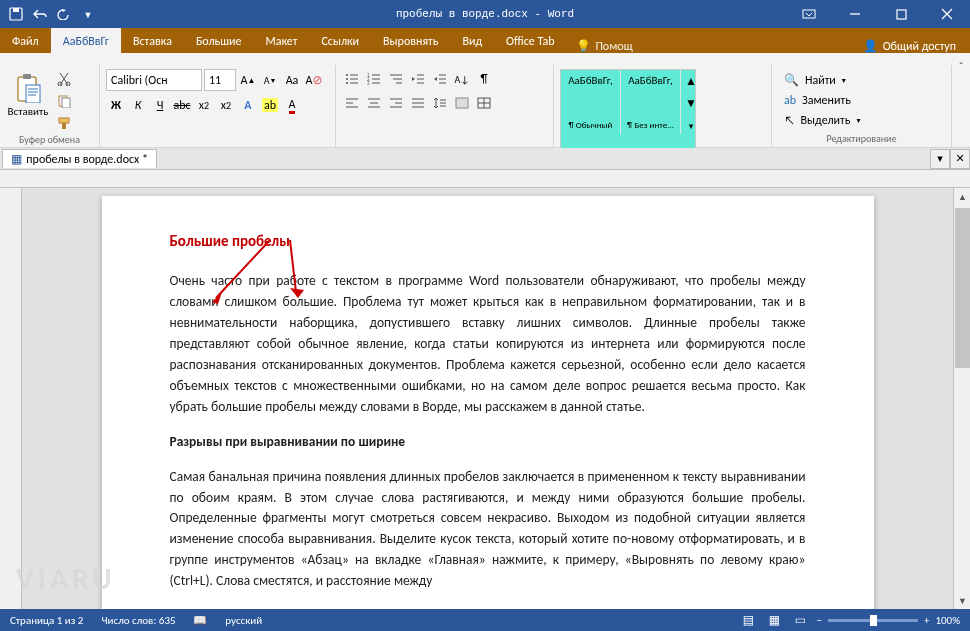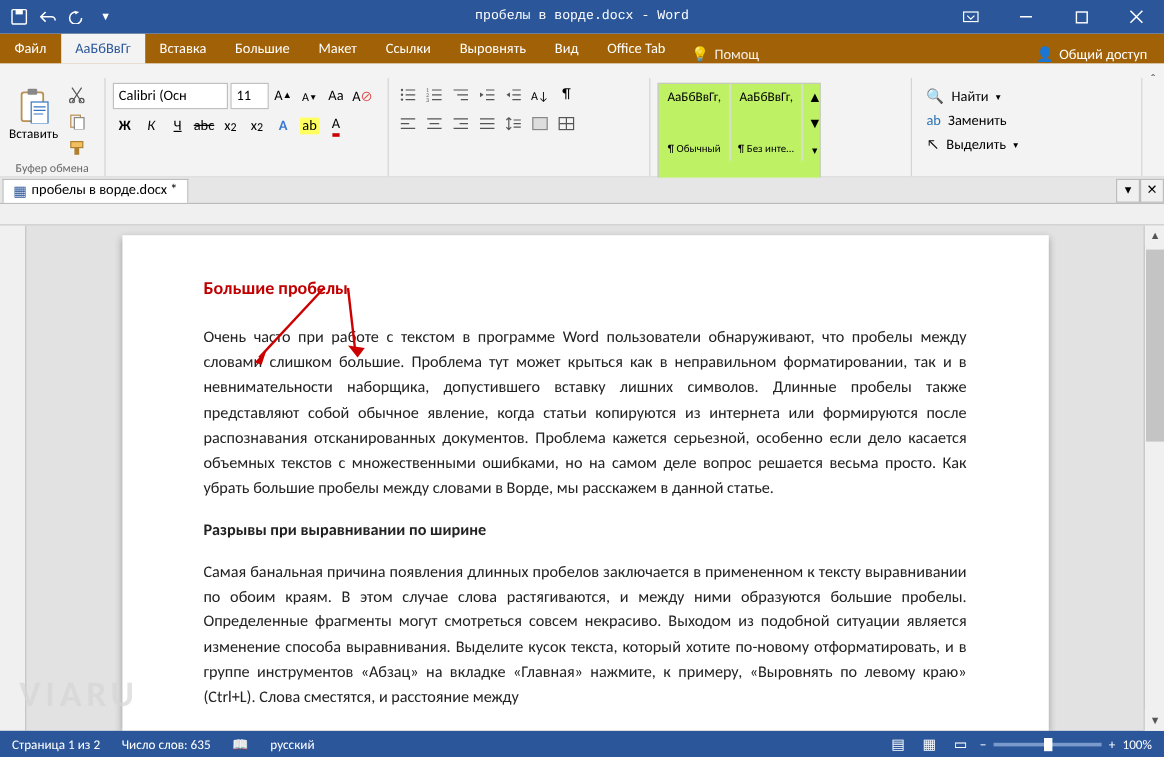--- a/index.html
+++ b/index.html
@@ -17,21 +17,21 @@
 .tab-share { margin-left:auto; display:flex; align-items:center; gap:4px; padding:0 14px; cursor:pointer; }
 .ribbon { background:#f3f3f3; border-bottom:1px solid #d4d4d4; height:95px; display:flex; flex-direction:row; }
 .grp { display:flex; flex-direction:column; border-right:1px solid #d4d4d4; padding:4px 6px 0;margin-top:12px; }
 .grp-body { display:flex; flex:1; align-items:flex-start; gap:4px; }
 .grp-label { font-size:10px; color:#6a6a6a; text-align:center; padding-bottom:2px; }
 .big-btn { display:flex; flex-direction:column; align-items:center; justify-content:center; width:44px; cursor:pointer; font-size:11px; gap:2px; padding:4px 0; }
 .mini-col { display:flex; flex-direction:column; gap:2px; }
 .sm-btn { width:20px; height:20px; display:flex; align-items:center; justify-content:center; cursor:pointer; font-size:12px; }
 .input-sm { height:22px; border:1px solid #c0c0c0; background:#fff; font-size:12px; padding:0 4px; }
 .row { display:flex; gap:2px; align-items:center; }
-.styles-gallery { display:flex; border:1px solid #c8c8c8; background:#bef264; height:82px; }
+.styles-gallery { display:flex; border:1px solid #c8c8c8; background:#5eead4; height:82px; }
 .style-btn { width:60px; height:64px; display:flex; flex-direction:column; align-items:center; justify-content:space-between; border-right:1px solid #e0e0e0; padding:4px 2px; cursor:pointer; font-size:9px; }
 .style-btn .sample { font-size:11px; }
 .edit-col { display:flex; flex-direction:column; gap:2px; padding:2px; }
 .edit-btn { display:flex; align-items:center; gap:6px; padding:2px 4px; cursor:pointer; font-size:12px; min-width:88px; }
 .doc-tabs { background:#e6e6e6; height:22px; display:flex; align-items:center; border-bottom:1px solid #bcbcbc; position:relative; font-size:12px; }
 .doc-tab { background:#fff; border:1px solid #bcbcbc; border-bottom:none; padding:2px 8px; margin-left:2px; display:flex; align-items:center; gap:4px; cursor:pointer; }
 .doc-tab-x { margin-left:auto; display:flex; }
 .doc-tab-btn { width:20px; height:20px; display:flex; align-items:center; justify-content:center; cursor:pointer; border:1px solid #bcbcbc; background:#f0f0f0; font-size:11px; }
 .ruler-h { height:18px; background:#f0f0f0; border-bottom:1px solid #c0c0c0; font-size:8px; color:#666; display:flex; align-items:center; overflow:hidden; padding-left:24px; }
 .workspace { flex:1; display:flex; background:#e2e2e2; overflow:hidden; }
@@ -115,21 +115,21 @@
     <span>💡</span>
     <span>Помощ</span>
   </div>
   <div class="tab-share">
     <span>👤</span>
     <span>Общий доступ</span>
   </div>
 </div>
 
 <div class="ribbon">
-  <div class="grp" style="width:88px;">
+  <div class="grp" style="width:100px;">
     <div class="grp-body">
       <div class="big-btn">
         <svg width="28" height="30">
             <rect x="4" y="4" width="18" height="24" rx="2" fill="#fff" stroke="#b89050" stroke-width="1.5"></rect>
             <rect x="9" y="1" width="8" height="5" rx="1" fill="#888"></rect>
             <rect x="12" y="12" width="14" height="18" fill="#fff" stroke="#3474c4"></rect>
             <path d="M14 16h10M14 19h10M14 22h8" stroke="#3474c4"></path>
           </svg>
         <span>Вставить</span>
       </div>
@@ -322,20 +322,21 @@
           <span style="color:#2e74b5;">ab</span>
           <span>Заменить</span>
         </div>
         <div class="edit-btn">
           <span>↖</span>
           <span>Выделить</span>
             <span style="font-size:8px;">▾</span>
         </div>
       </div>
     </div>
+    <div class="grp-label">Редактирование</div>
   </div>
   <div style="width:18px;display:flex;align-items:flex-start;justify-content:center;padding-top:4px;">
     <div class="sm-btn" style="font-size:12px;color:#555;">ˆ</div>
   </div>
 </div>
 
 <div class="doc-tabs">
   <div class="doc-tab">
     <span style="color:#2b579a;">▦</span>
     <span>пробелы в ворде.docx *</span>

